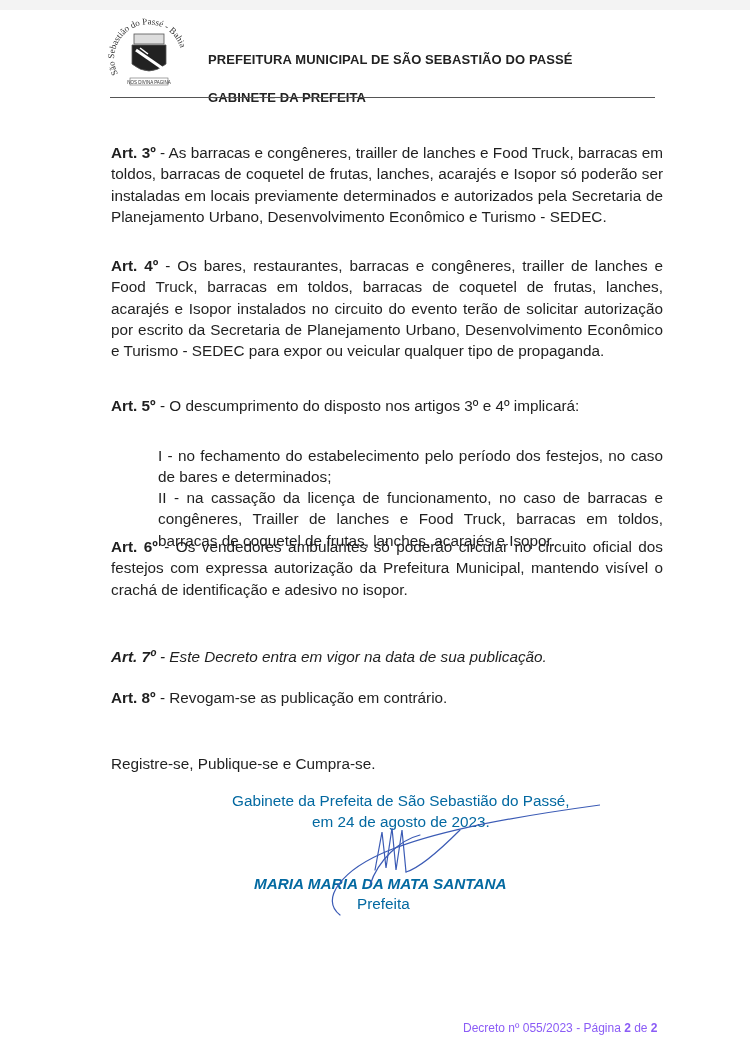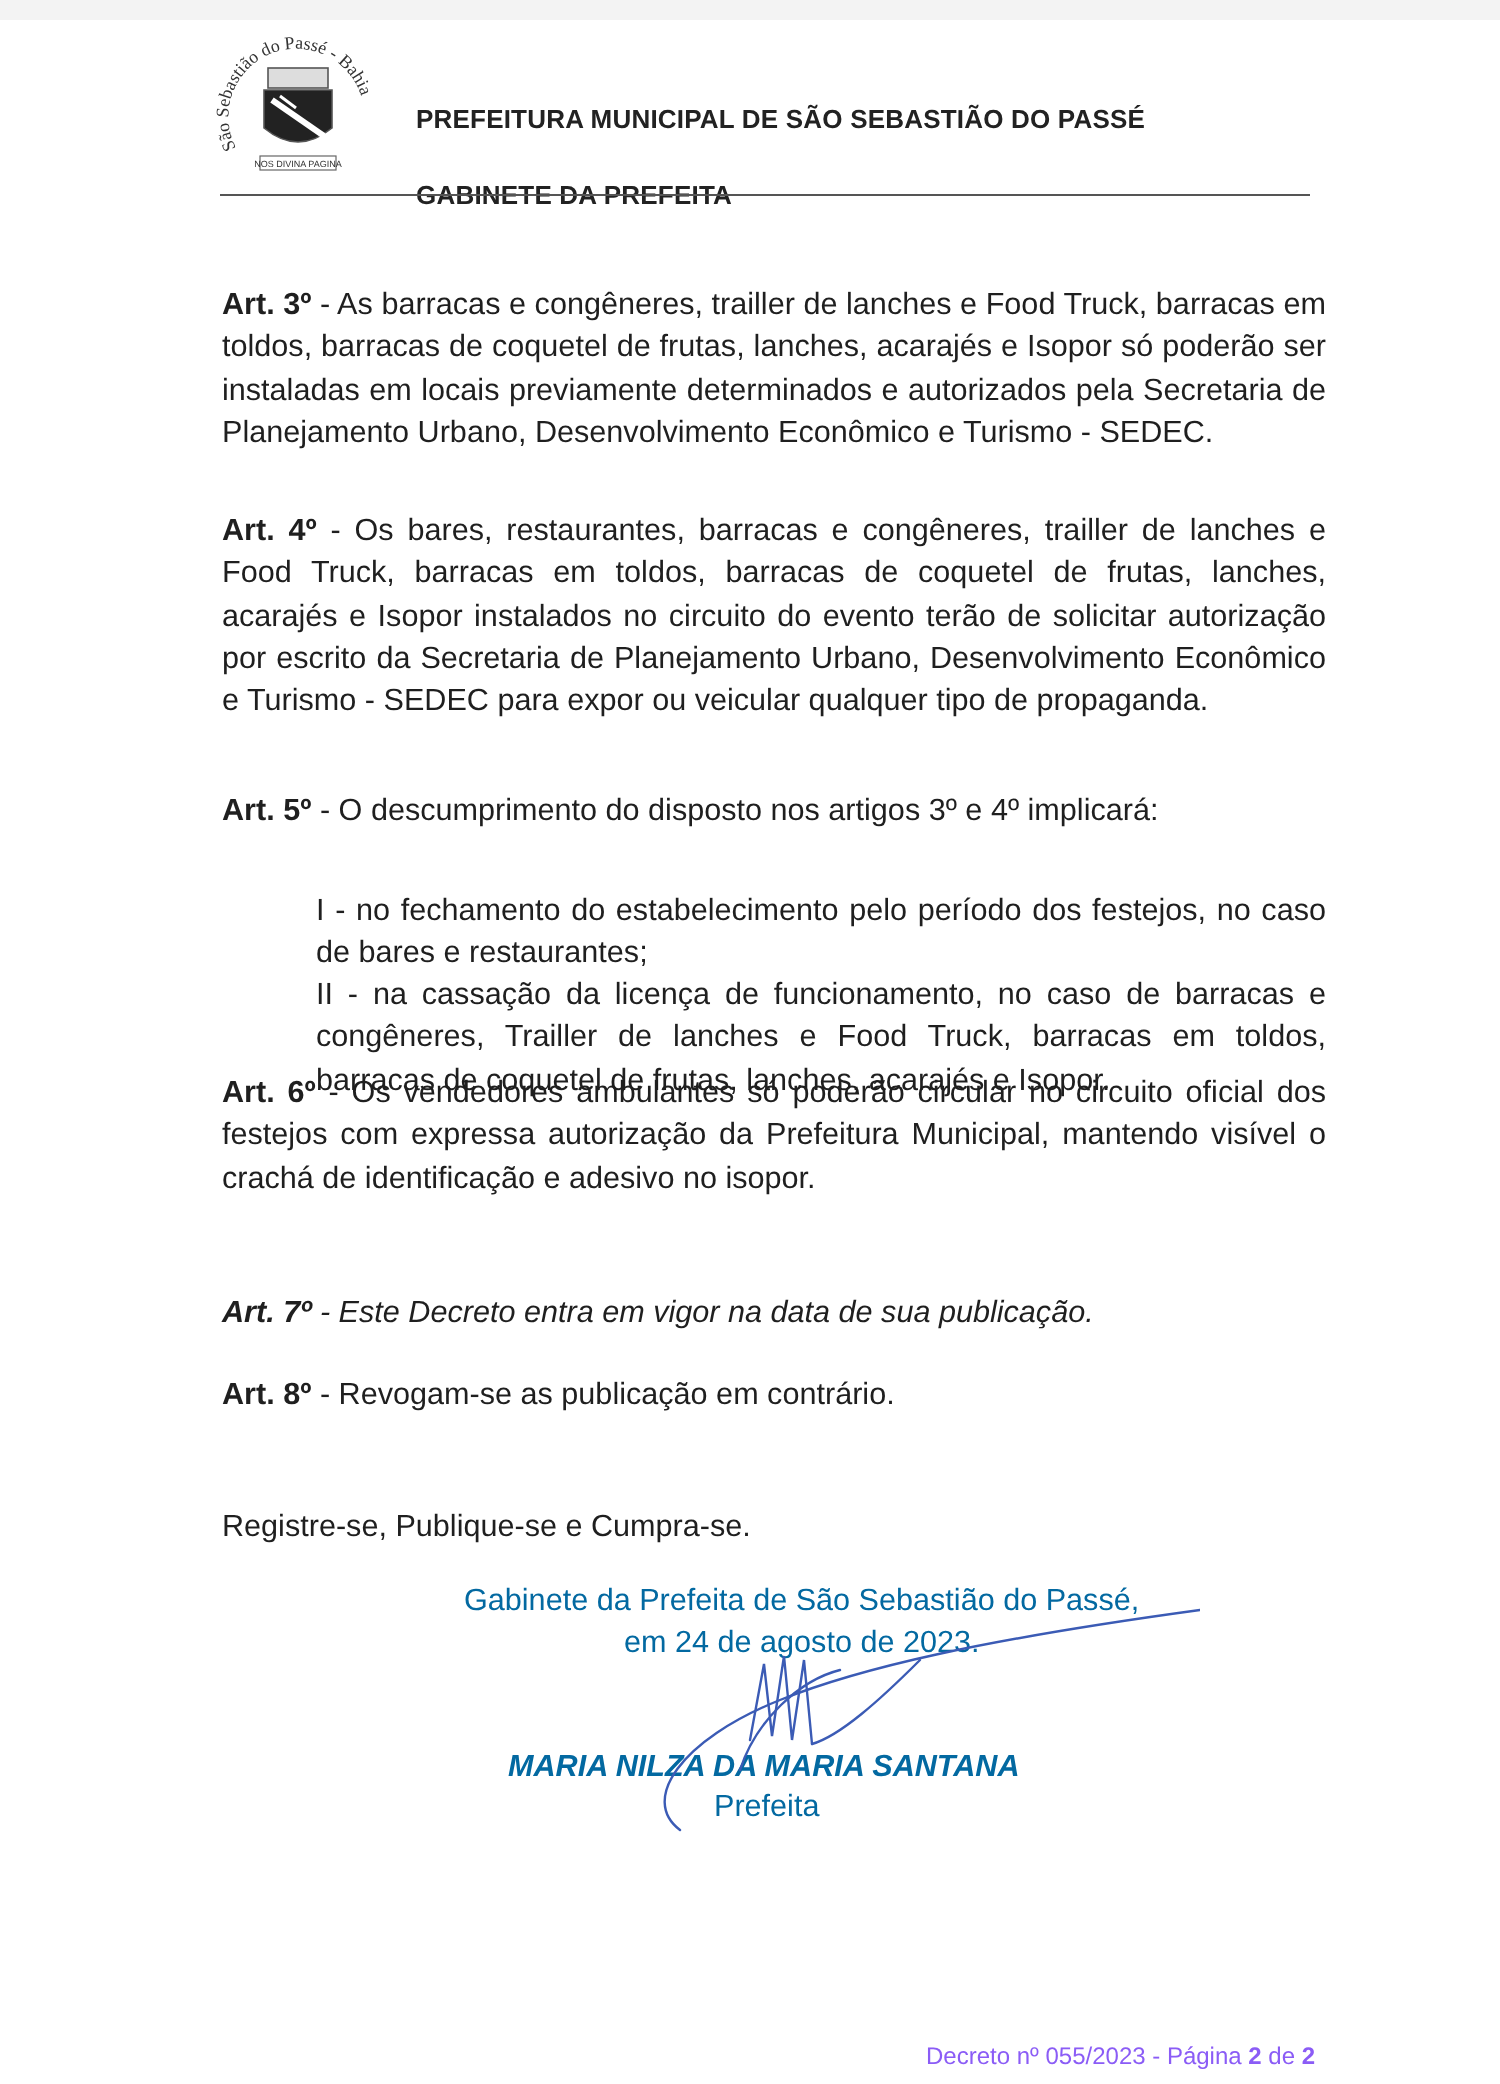--- a/index.html
+++ b/index.html
@@ -55,40 +55,40 @@
   <b>Art. 3º</b><span> - As barracas e congêneres, trailler de lanches e Food Truck, barracas em toldos, barracas de coquetel de frutas, lanches, acarajés e Isopor só poderão ser instaladas em locais previamente determinados e autorizados pela Secretaria de Planejamento Urbano, Desenvolvimento Econômico e Turismo - SEDEC.</span>
 </div>
 
 <div class="para" style="top:235px;">
   <b>Art. 4º</b><span> - Os bares, restaurantes, barracas e congêneres, trailler de lanches e Food Truck, barracas em toldos, barracas de coquetel de frutas, lanches, acarajés e Isopor instalados no circuito do evento terão de solicitar autorização por escrito da Secretaria de Planejamento Urbano, Desenvolvimento Econômico e Turismo - SEDEC para expor ou veicular qualquer tipo de propaganda.</span>
 </div>
 
 <div class="para plain" style="top:375px;">
   <b>Art. 5º</b><span> - O descumprimento do disposto nos artigos 3º e 4º implicará:</span>
 </div>
-<div class="para indent" style="top:425px;">I - no fechamento do estabelecimento pelo período dos festejos, no caso de bares e restaurantes;</div>
+<div class="para indent" style="top:425px;">I - no fechamento do estabelecimento pelo período dos festejos, no caso de bares e determinados;</div>
 <div class="para indent" style="top:467px;">II - na cassação da licença de funcionamento, no caso de barracas e congêneres, Trailler de lanches e Food Truck, barracas em toldos, barracas de coquetel de frutas, lanches, acarajés e Isopor.</div>
 
 <div class="para" style="top:516px;">
   <b>Art. 6º</b><span> - Os vendedores ambulantes só poderão circular no circuito oficial dos festejos com expressa autorização da Prefeitura Municipal, mantendo visível o crachá de identificação e adesivo no isopor.</span>
 </div>
 
 <div class="para plain" style="top:626px;font-style:italic;">
   <b>Art. 7º</b><span> - Este Decreto entra em vigor na data de sua publicação.</span>
 </div>
 
 <div class="para plain" style="top:667px;">
   <b>Art. 8º</b><span> - Revogam-se as publicação em contrário.</span>
 </div>
 
 <div class="para plain" style="top:733px;">Registre-se, Publique-se e Cumpra-se.</div>
 
 <div class="center" style="left:232px; top:792px;">Gabinete da Prefeita de São Sebastião do Passé,</div>
 <div class="center" style="left:312px; top:813px;">em 24 de agosto de 2023.</div>
-<div class="center signame" style="left:254px; top:875px;">MARIA NILZA DA MARIA SANTANA</div>
+<div class="center signame" style="left:254px; top:875px;">MARIA MARIA DA MATA SANTANA</div>
 <div class="center" style="left:357px; top:895px;text-align:center;">Prefeita</div>
 
 <svg class="sig" viewBox="0 0 300 130">
   <g fill="none" stroke="#3b5bb5" stroke-width="1.2" stroke-linecap="round">
     <path d="M40,125 C20,110 40,80 90,60 C130,44 190,30 300,15"></path>
     <path d="M75,80 L82,42 L86,78 L92,38 L96,80 L102,40 L106,82"></path>
     <path d="M106,82 C120,78 140,60 160,40"></path>
     <path d="M70,95 C78,70 100,50 120,45"></path>
   </g>
 </svg>

